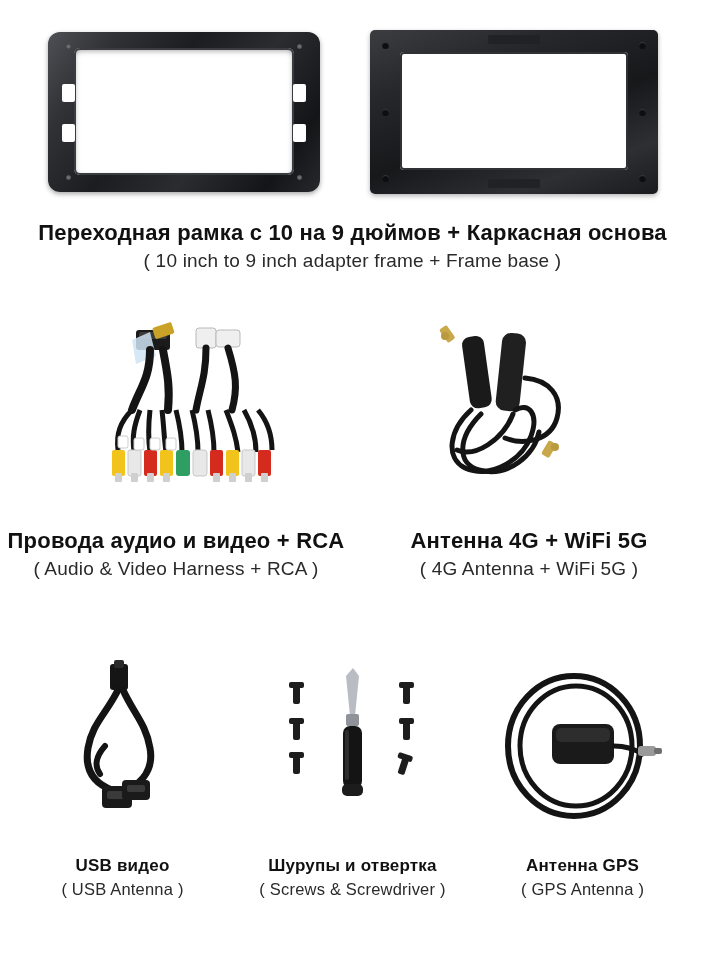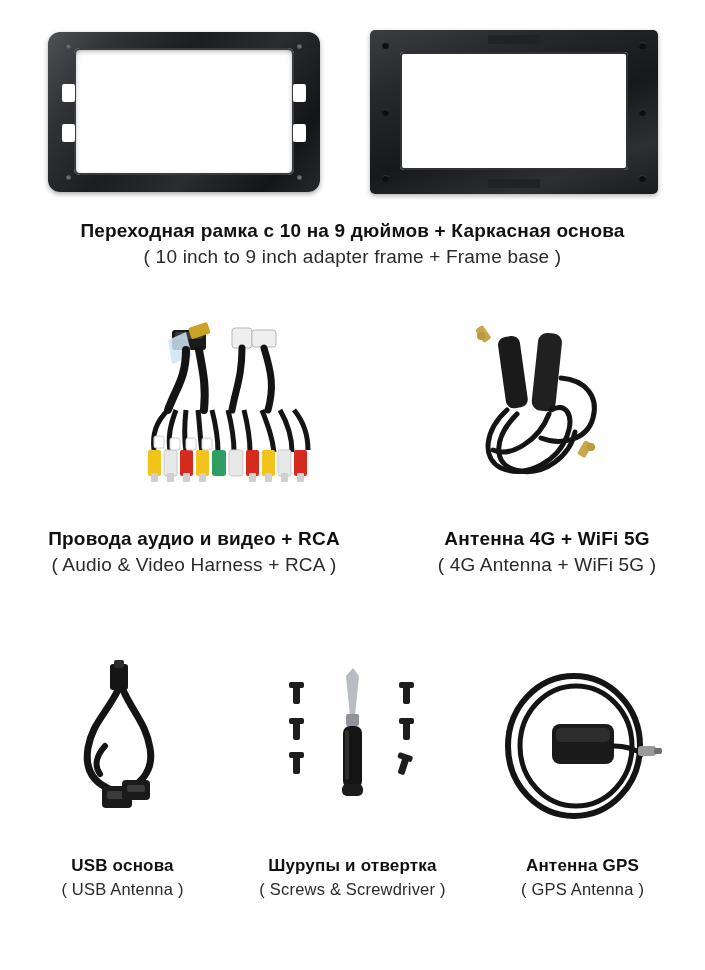--- a/index.html
+++ b/index.html
@@ -24,21 +24,21 @@
   
   .section {
     position: absolute;
     width: 100%;
   }
   .caption {
     text-align: center;
     line-height: 1.35;
   }
   .caption .ru {
-    font-size: 19px;
+    font-size: 22px;
     font-weight: bold;
     color: #111111;
     letter-spacing: 0.2px;
     white-space: nowrap;
   }
   .caption .en {
     font-size: 19px;
     font-weight: normal;
     color: #2a2a2a;
     letter-spacing: 0.2px;
@@ -127,21 +127,21 @@
   .frame-base .tab {
     position: absolute;
     background: #202225;
     border-radius: 2px;
   }
 
   .row1 .caption { position: absolute; left: 0; right: 0; top: 218px; }
 
   
   .row2 { top: 318px; height: 300px; }
-  .row2 .cell { position: absolute; top: 0; width: 352px; padding-left: 36px; }
+  .row2 .cell { position: absolute; top: 0; width: 352px; }
   .row2 .cell.left { left: 0; }
   .row2 .cell.right { left: 353px; }
   .row2 .art { position: relative; height: 190px; }
   .row2 .caption { position: absolute; left: 0; right: 0; top: 208px; }
 
   
   .row3 { top: 650px; height: 310px; }
   .row3 .cell { position: absolute; top: 0; }
   .row3 .c1 { left: 10px; width: 225px; }
   .row3 .c2 { left: 235px; width: 235px; }
@@ -294,21 +294,21 @@
           <path d="M113 40 C124 64 136 74 140 98 C144 120 132 132 118 140" stroke="#141414" stroke-width="7" fill="none" stroke-linecap="round"></path>
           <path d="M95 96 C86 106 84 116 90 124" stroke="#141414" stroke-width="6" fill="none" stroke-linecap="round"></path>
 
           <rect x="92" y="136" width="30" height="22" rx="4" fill="#1a1a1a"></rect>
           <rect x="97" y="141" width="20" height="8" rx="2" fill="#3a3a3a"></rect>
           <rect x="112" y="130" width="28" height="20" rx="4" fill="#1a1a1a"></rect>
           <rect x="117" y="135" width="18" height="7" rx="2" fill="#3a3a3a"></rect>
         </svg>
       </div>
       <div class="caption small">
-        <div class="ru">USB основа</div>
+        <div class="ru">USB видео</div>
         <div class="en">( USB Antenna )</div>
       </div>
     </div>
 
     <div class="cell c3">
       <div class="art">
         <svg class="art-svg" width="225" height="190" viewBox="0 0 225 190">
           <ellipse cx="104" cy="96" rx="66" ry="70" fill="none" stroke="#141414" stroke-width="6"></ellipse>
           <ellipse cx="106" cy="96" rx="56" ry="60" fill="none" stroke="#141414" stroke-width="5"></ellipse>
 

